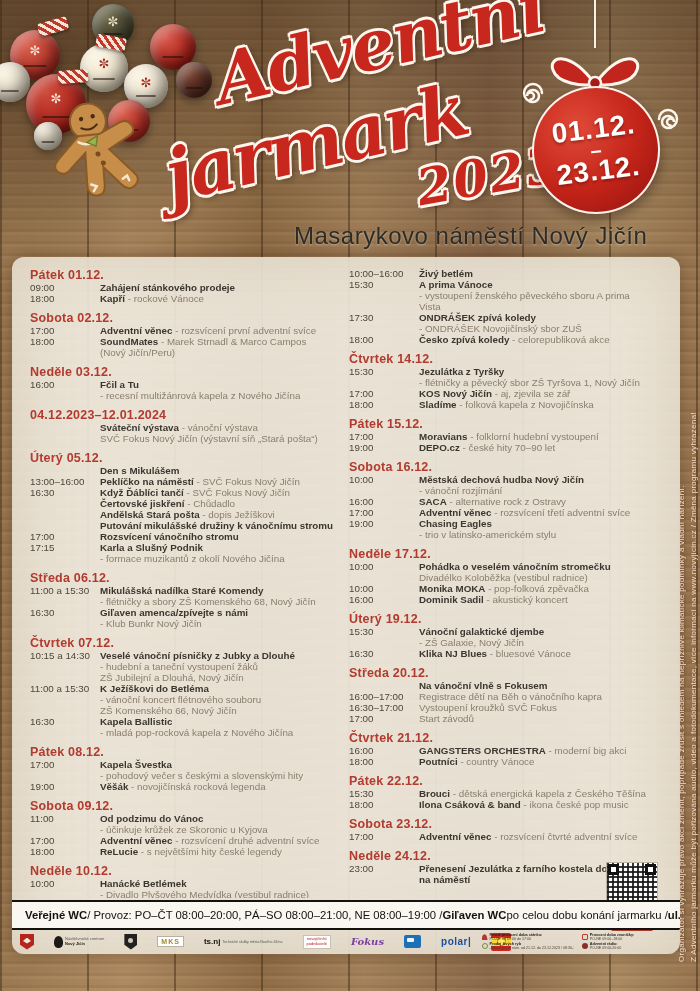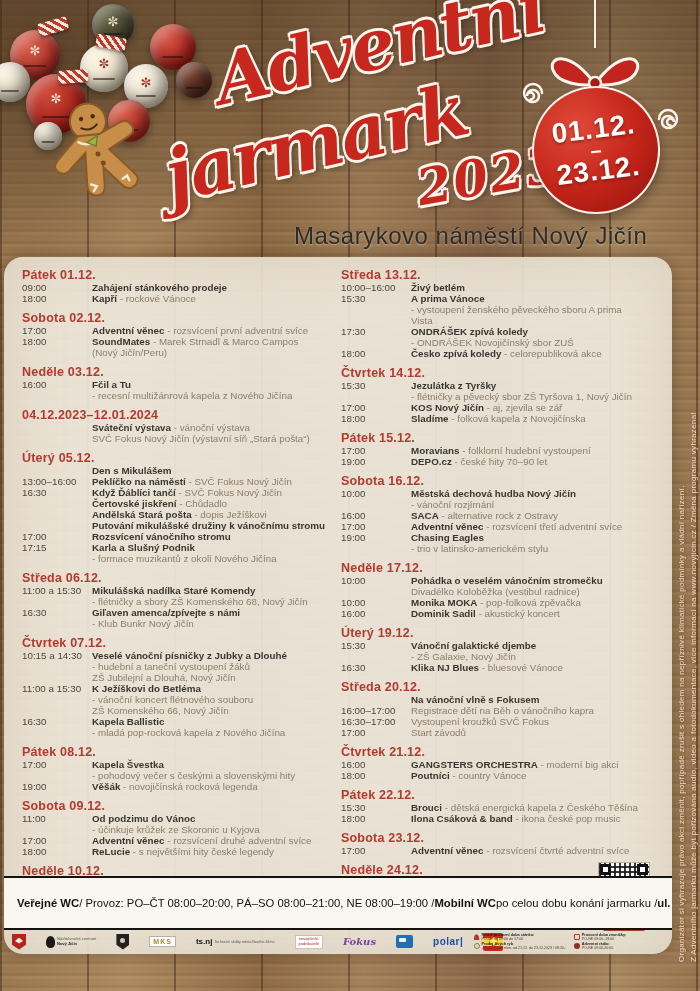--- a/index.html
+++ b/index.html
@@ -29,21 +29,21 @@
   .bow{position:absolute;left:540px;top:36px;}
   .spiral{position:absolute;}
   .ball{position:absolute;left:532px;top:86px;width:124px;height:124px;border-radius:50%;
     background:radial-gradient(circle at 36% 30%, #e14a38, #c22318 55%, #951510 95%);
     border:2px solid rgba(255,252,246,.95);box-shadow:0 6px 12px rgba(30,12,5,.4);
     display:flex;flex-direction:column;align-items:center;justify-content:center;transform:rotate(-7deg);}
   .ball .d{color:#fff;font-weight:bold;font-size:28px;line-height:28px;letter-spacing:1px;text-shadow:0 2px 3px rgba(90,10,5,.5);}
   .ball .sep{color:#fff;font-weight:bold;font-size:20px;line-height:14px;}
   .subtitle{position:absolute;left:294px;top:222px;font-size:24px;color:#2e2c28;letter-spacing:.5px;text-shadow:0 1px 2px rgba(255,245,230,.4);white-space:nowrap;}
   
-  .panel{position:absolute;left:4px;top:257px;width:668px;height:697px;border-radius:19px;
+  .panel{position:absolute;left:12px;top:257px;width:668px;height:697px;border-radius:12px;
     background:rgba(241,236,225,.90);box-shadow:0 0 18px rgba(40,20,8,.35), inset 0 0 60px rgba(180,150,110,.25);}
   .cols{position:absolute;top:8px;left:18px;right:26px;bottom:56px;display:flex;gap:14px;overflow:hidden;}
   .col{flex:1 1 0;min-width:0;}
   .day{margin-bottom:4px;padding-top:3px;}
   .date{color:#b23a2e;font-weight:bold;font-size:12.5px;line-height:14px;letter-spacing:.2px;}
   .row{display:flex;font-size:9.8px;line-height:11px;}
   .time{flex:0 0 70px;color:#4e463d;}
   .cnt{flex:1;min-width:0;}
   .btitle{font-weight:bold;color:#3b362f;}
   .desc,.subline,.plain{color:#8a7e6e;}
@@ -51,21 +51,21 @@
   .qrwrap{position:absolute;left:589px;top:606px;width:62px;text-align:center;}
   .qrbox{position:relative;width:50px;height:50px;margin:0 auto;background:#fff;outline:1px solid #b9b2a5;
     background-image:repeating-linear-gradient(0deg,rgba(20,20,20,.85) 0 2px,transparent 2px 5px),
                      repeating-linear-gradient(90deg,rgba(20,20,20,.85) 0 2px,transparent 2px 5px);}
   .finder{position:absolute;width:11px;height:11px;background:#fff;border:3px solid #111;box-sizing:border-box;}
   .f1{left:1px;top:1px;} .f2{right:1px;top:1px;} .f3{left:1px;bottom:1px;}
   .qrlinks{margin-top:2px;font-size:6.5px;line-height:8px;color:#b23a2e;text-decoration:underline;}
   
   .wcbar{position:absolute;left:0;right:0;bottom:24px;height:26px;background:#faf7f1;
     border-top:2px solid #14120f;border-bottom:2px solid #14120f;display:flex;align-items:center;
-    padding:12px 13px;font-size:11.3px;color:#14120f;white-space:nowrap;overflow:hidden;}
+    padding:0 13px;font-size:11.3px;color:#14120f;white-space:nowrap;overflow:hidden;}
   .wcbar b{font-weight:bold;}
   
   .strip{position:absolute;left:8px;right:6px;bottom:2px;height:21px;display:flex;align-items:center;gap:6px;}
   .logo{display:flex;align-items:center;gap:2px;flex:0 0 auto;}
   .crest{width:14px;height:16px;background:#b5241d;clip-path:polygon(0 0,100% 0,100% 70%,50% 100%,0 70%);position:relative;}
   .crest::after{content:"";position:absolute;left:3px;top:4px;width:8px;height:6px;background:#f2ead8;clip-path:polygon(0 60%,50% 0,100% 60%,50% 100%);}
   .nctxt{font-size:4px;line-height:4.5px;color:#555;}
   .nctxt b{display:block;color:#222;}
   .ncicon{width:9px;height:12px;background:#1c1a18;border-radius:50% 50% 40% 40%;}
   .badge{width:13px;height:16px;background:#23211f;clip-path:polygon(0 0,100% 0,100% 70%,50% 100%,0 70%);position:relative;}
@@ -296,21 +296,20 @@
               <div class="cnt"><span class="btitle">Hanácké Betlémek</span><div class="subline">- Divadlo Plyšového Medvídka (vestibul radnice)</div></div>
             </div>
             <div class="row">
               <span class="time">10:00</span>
               <div class="cnt"><span class="btitle">David Vysloužil &amp; Acoustic Irish</span><div class="subline">- irská muzika s nádechem beskydských hor</div></div>
             </div>
           </div>
         </div>
       <div class="col" id="col-right">
           <div class="day">
-            <div class="date">Středa 13.12.</div>
             <div class="row">
               <span class="time">10:00–16:00</span>
               <div class="cnt"><span class="btitle">Živý betlém</span></div>
             </div>
             <div class="row">
               <span class="time">15:30</span>
               <div class="cnt"><span class="btitle">A prima Vánoce</span><div class="subline">- vystoupení ženského pěveckého sboru A prima Vista</div></div>
             </div>
             <div class="row">
               <span class="time">17:30</span>
@@ -458,21 +457,21 @@
       </div>
       <div class="qrlinks" id="qr-links">
           <div>www.icnj.cz</div>
           <div>www.mksnj.cz</div>
         </div>
     </div>
 
     <div class="wcbar">
       <b>Veřejné WC</b>
         <span> / Provoz: PO–ČT 08:00–20:00, PÁ–SO 08:00–21:00, NE 08:00–19:00 / </span>
-        <b>Mobilní WC</b>
+        <b>Giľaven WC</b>
         <span> po celou dobu konání jarmarku / </span>
         <b>ul. Úzká</b>
     </div>
 
     <div class="strip">
       <span id="logo-mount" style="display:flex;gap:20px;">
           <span class="logo">
             <span class="crest"></span>
           </span>
           <span class="logo">

